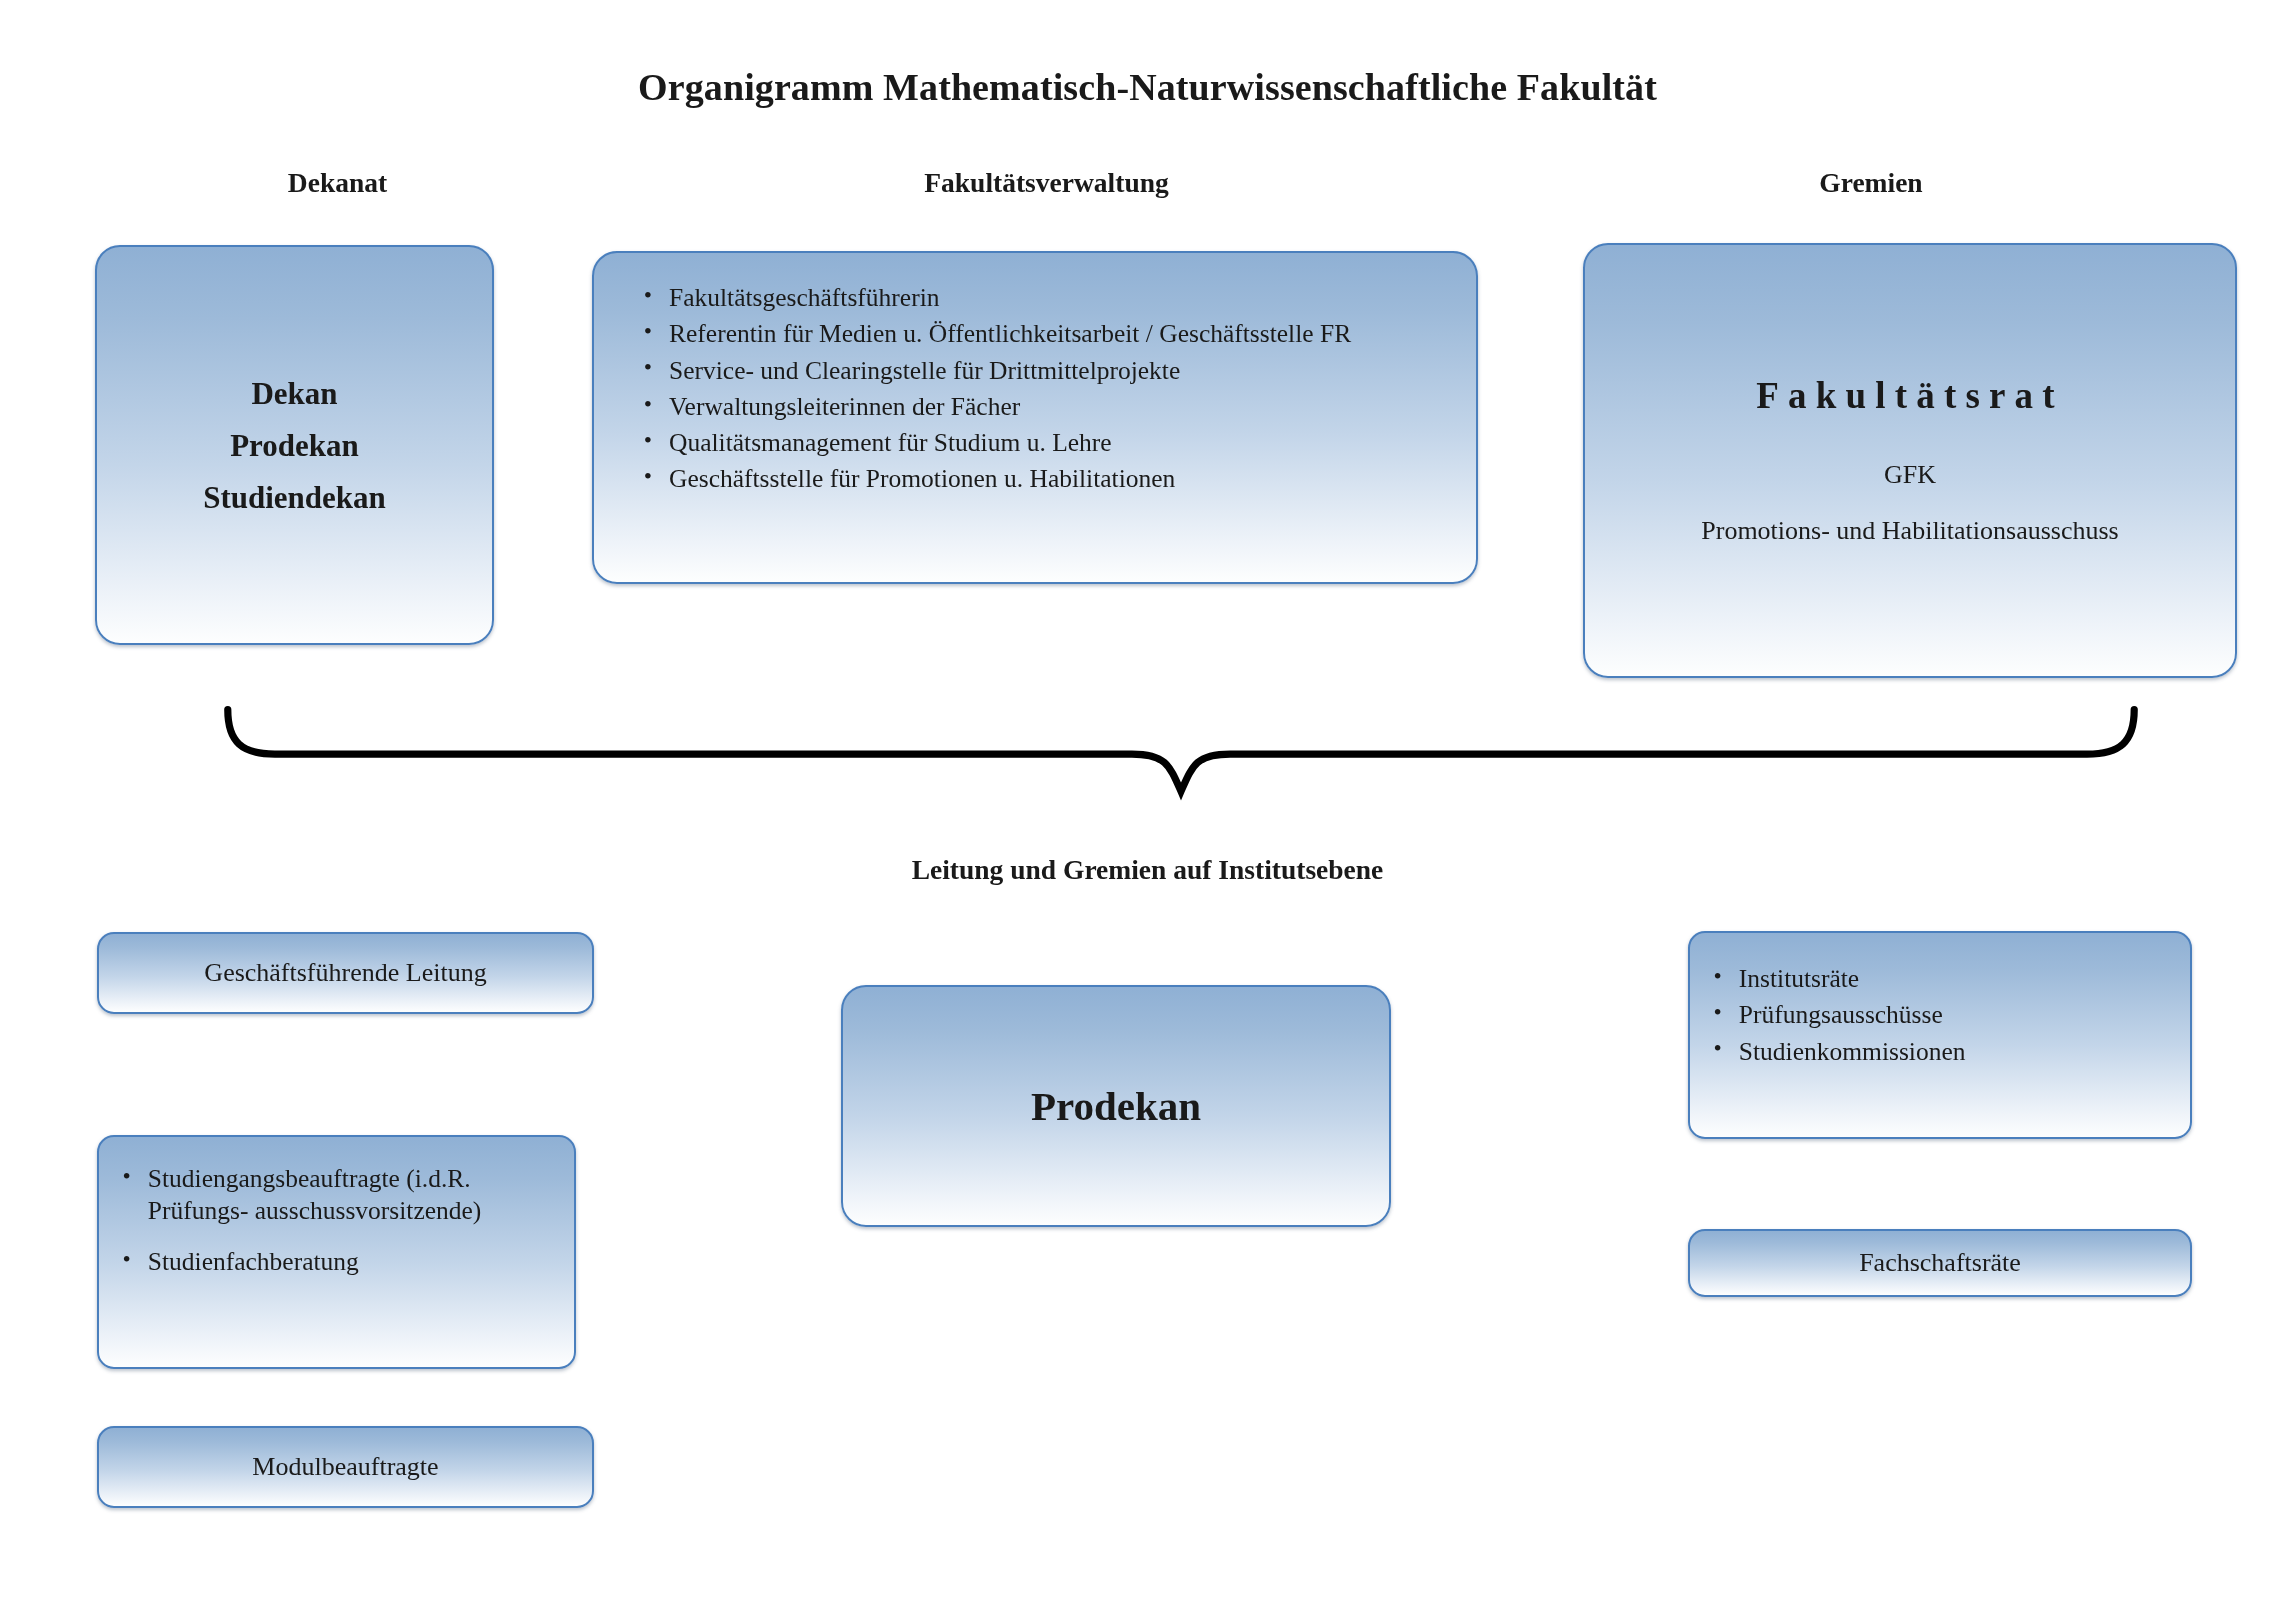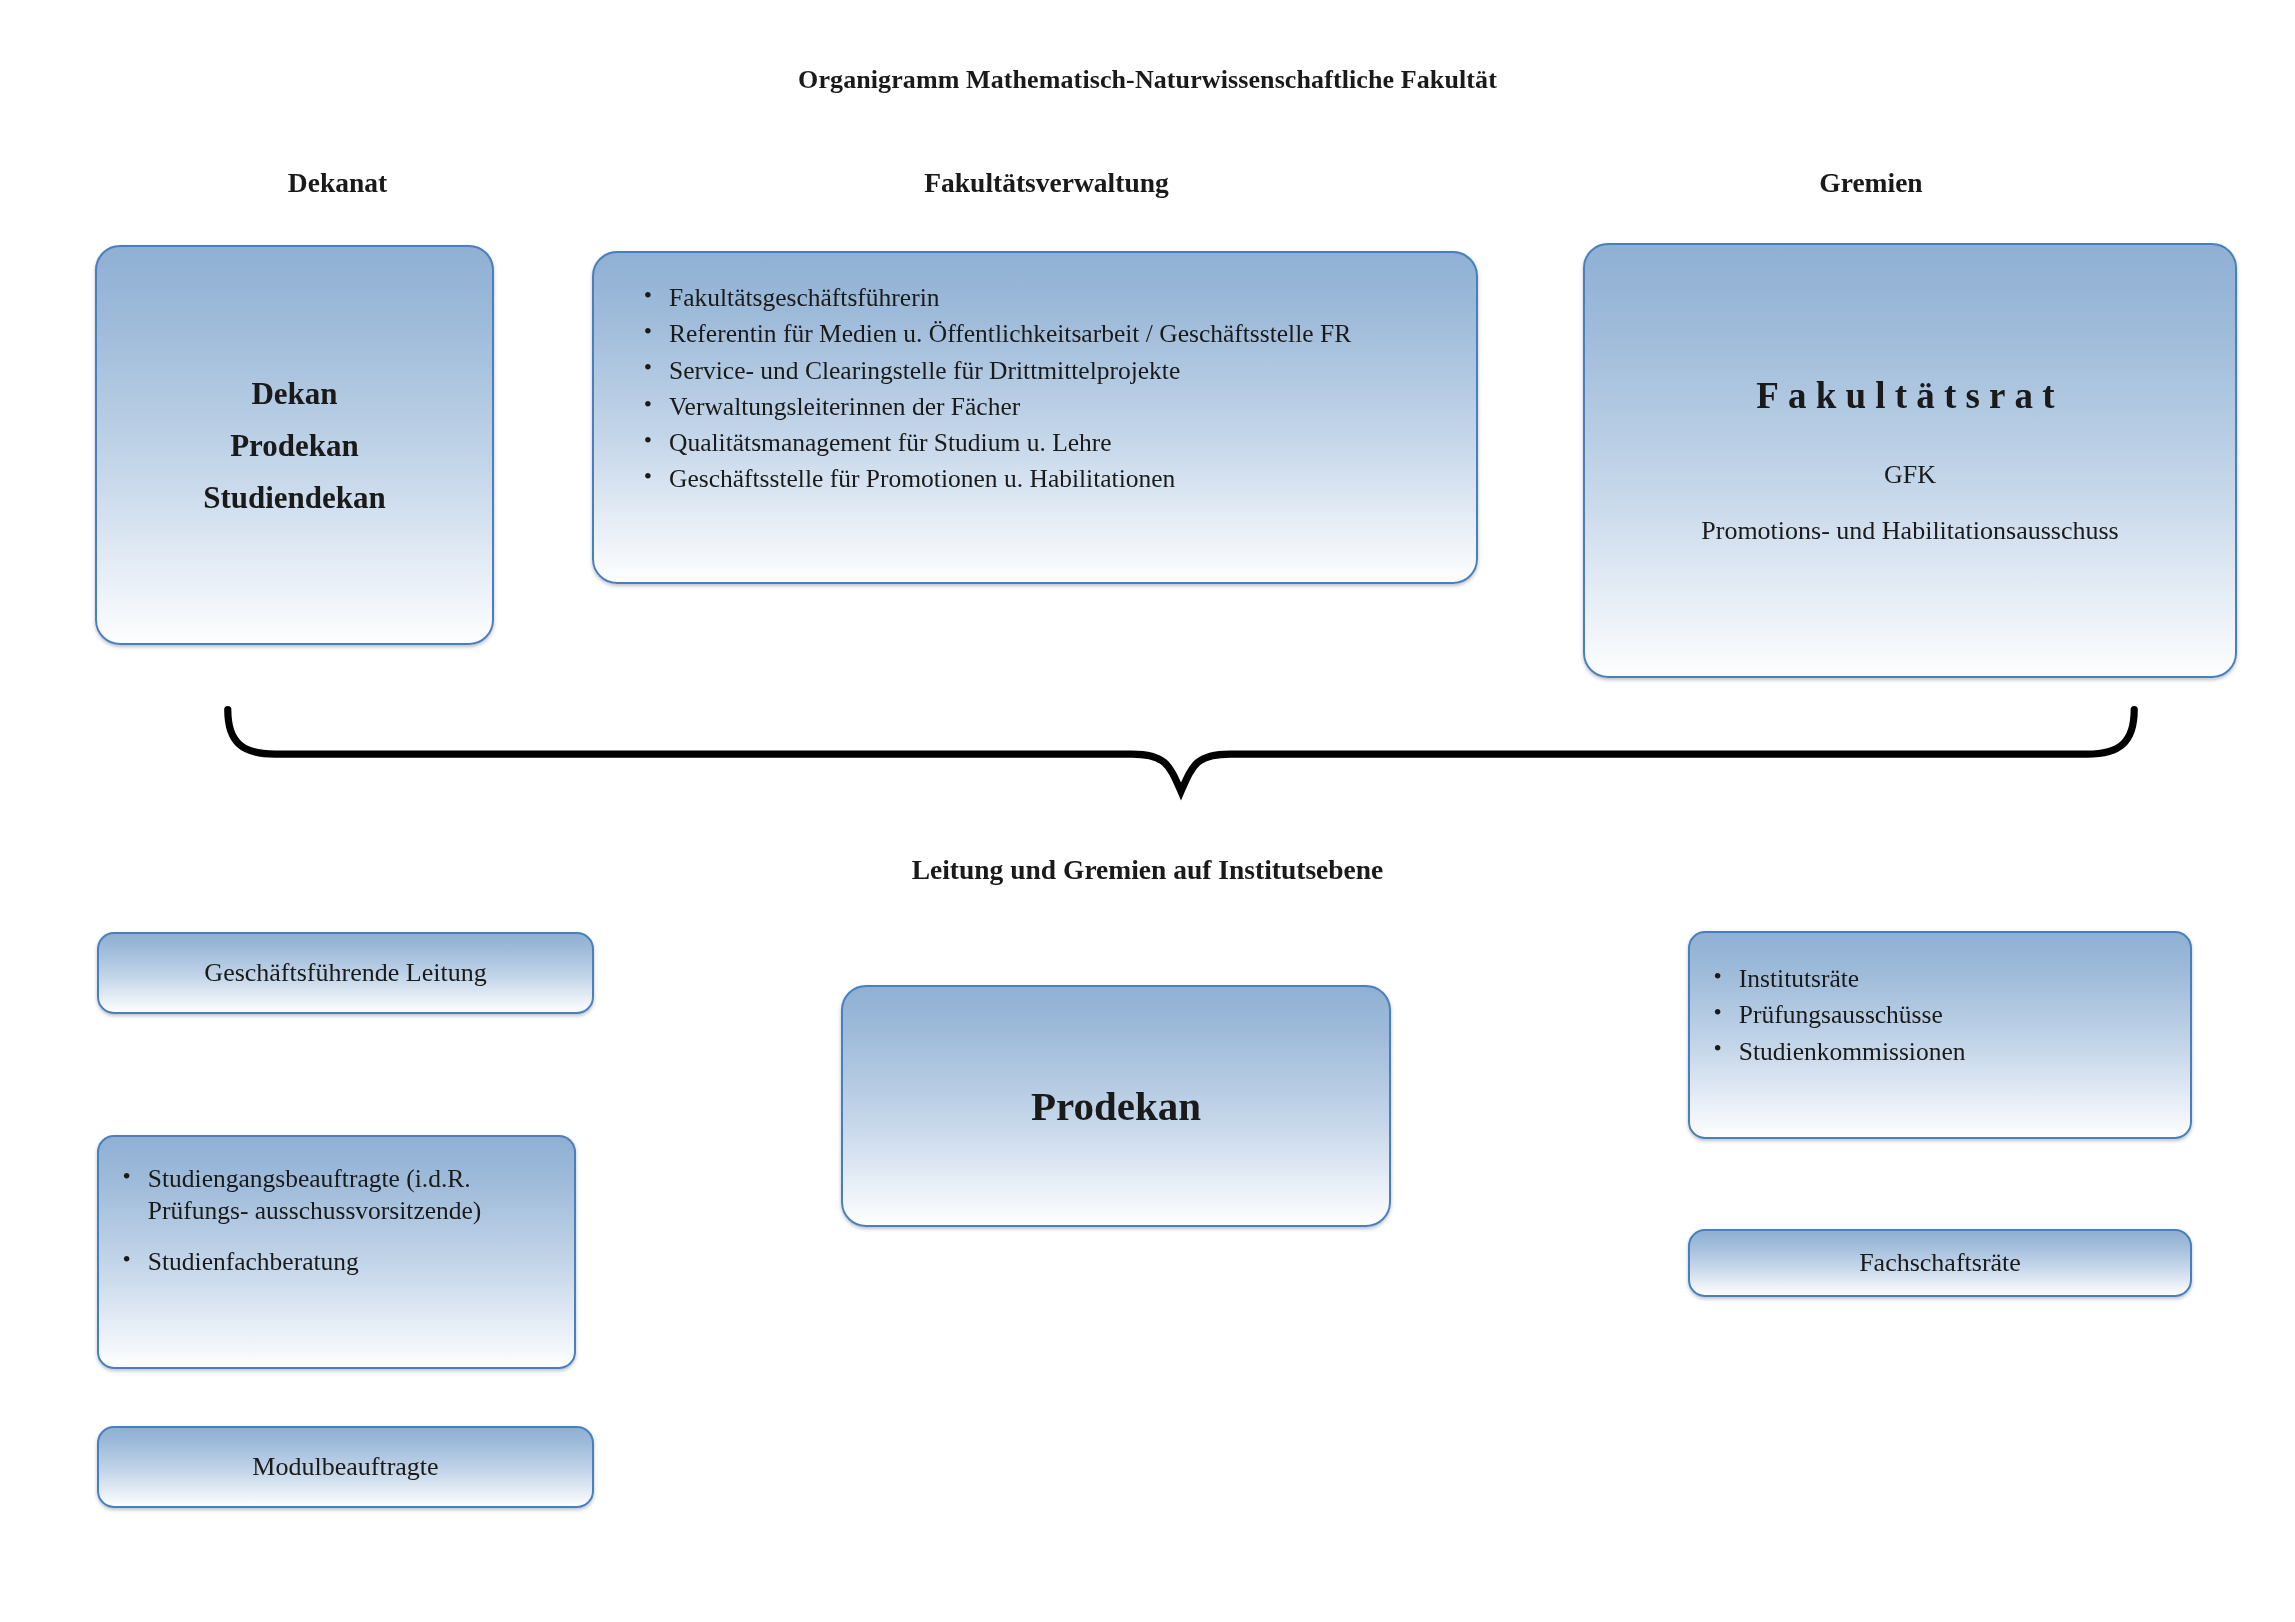--- a/index.html
+++ b/index.html
@@ -20,21 +20,21 @@
   }
 
   
   .main-title {
     position: absolute;
     left: 0;
     top: 65px;
     width: 2295px;
     text-align: center;
     font-weight: bold;
-    font-size: 26px;
+    font-size: 38px;
     letter-spacing: 0.1px;
   }
   .col-title {
     position: absolute;
     font-weight: bold;
     font-size: 27.5px;
     text-align: center;
   }
   .mid-title {
     position: absolute;

